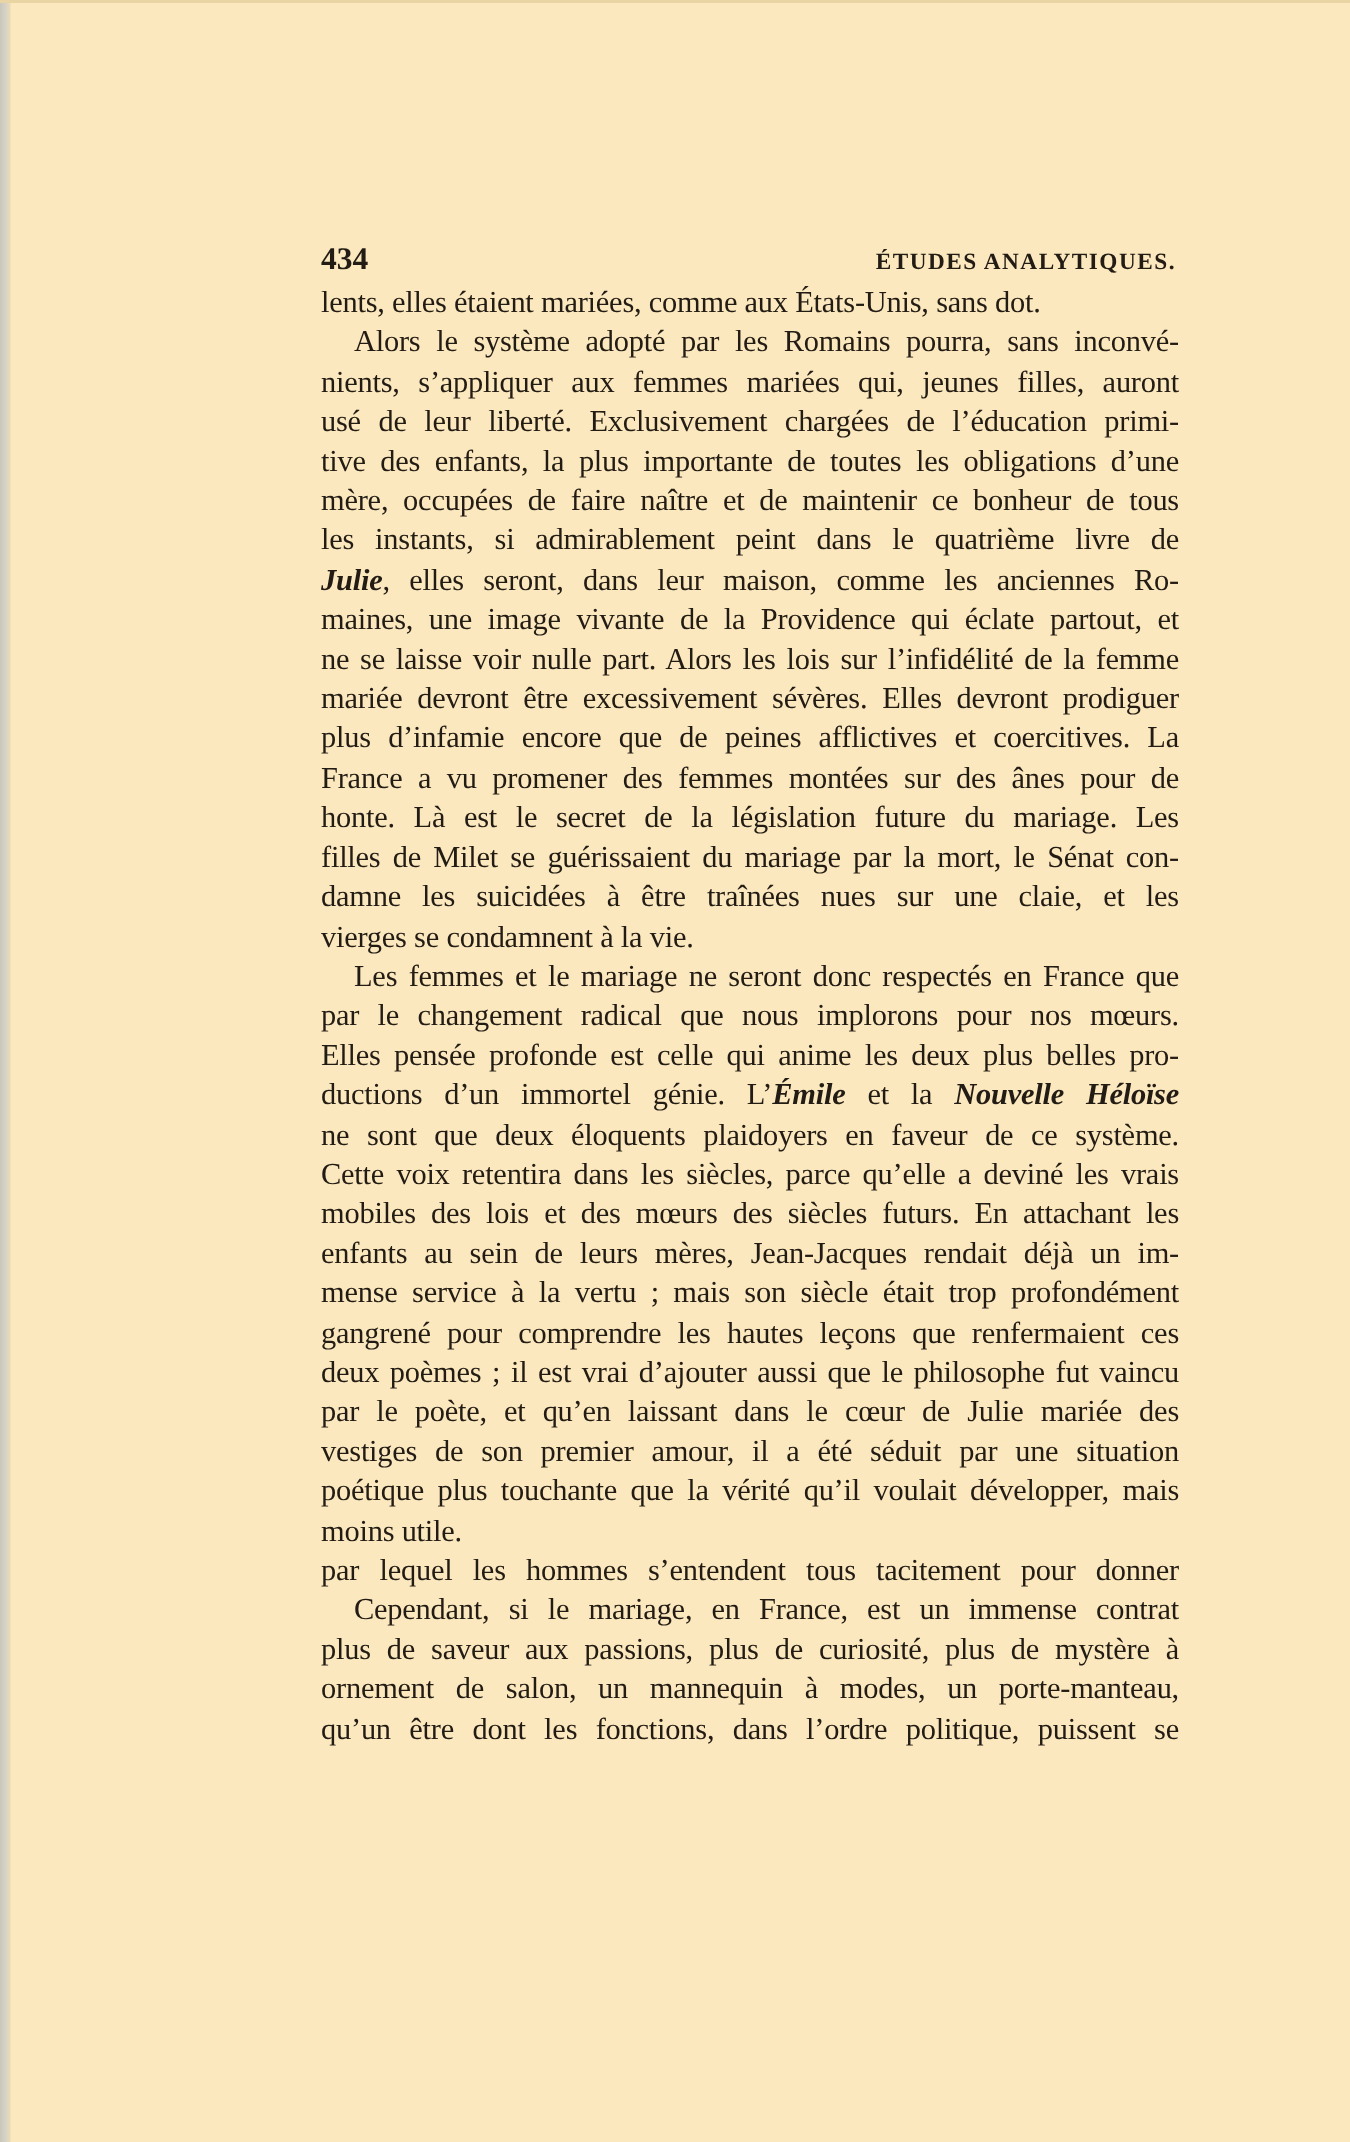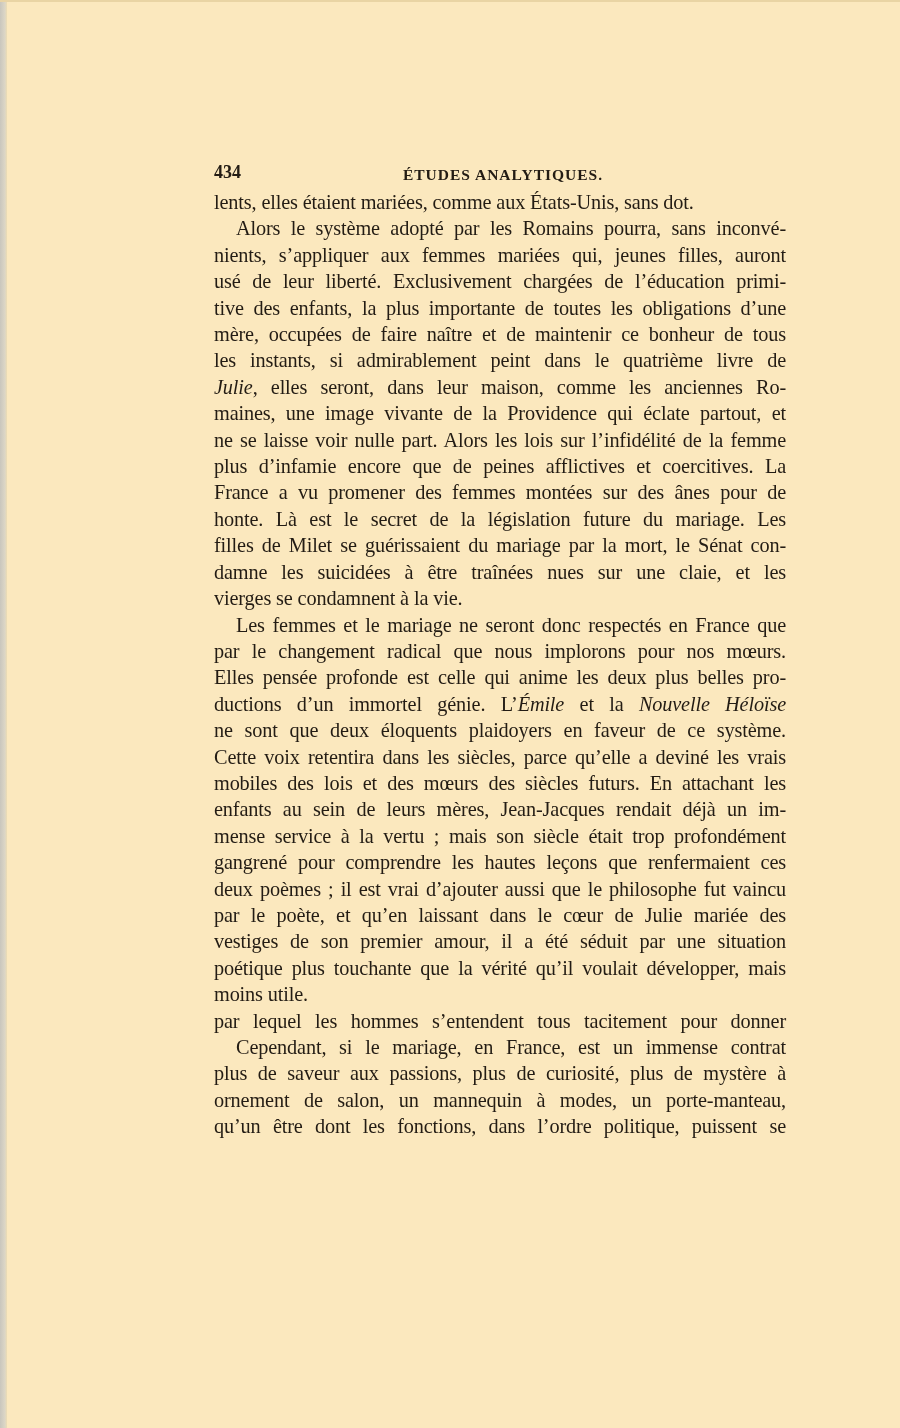--- a/index.html
+++ b/index.html
@@ -23,36 +23,36 @@
       font-size: 20.3px;
       line-height: 26.4px;
       text-align: justify;
       letter-spacing: -0.15px;
     }
     .running-head {
       position: relative; height: 28px; margin-bottom: 2px;
     }
     .page-number {
       position: absolute; left: 0; top: 0;
-      font-size: 18px; font-weight: bold; letter-spacing: 0;
+      font-size: 21px; font-weight: bold; letter-spacing: 0;
     }
     .running-title {
-      position: absolute; left: 0; right: 2px; top: 3px; text-align: center;
+      position: absolute; left: 0; right: 2px; top: 3px; text-align: right;
       font-size: 15.5px; font-weight: bold; letter-spacing: 1px;
       padding-left: 8px;
     }
     .line {
       display: block; white-space: nowrap;
       text-align-last: justify; text-align: justify;
     }
     .line.last { text-align-last: left; }
     .line.indent { padding-left: 22px; }
     .para { margin: 0; }
     .para + .para { margin-top: 0; }
-    .ital { font-style: italic; font-weight: normal; }
+    .ital { font-style: italic; font-weight: bold; }
   </style>
 </head>
 <body>
 
 <div class="left-edge"></div>
 <div class="top-edge"></div>
 
 <div class="page">
   <div class="running-head">
     <span class="page-number">434</span>
@@ -66,20 +66,21 @@
   <div class="para">
     <span class="line indent">Alors le système adopté par les Romains pourra, sans inconvé-</span>
     <span class="line">nients, s’appliquer aux femmes mariées qui, jeunes filles, auront</span>
     <span class="line">usé de leur liberté. Exclusivement chargées de l’éducation primi-</span>
     <span class="line">tive des enfants, la plus importante de toutes les obligations d’une</span>
     <span class="line">mère, occupées de faire naître et de maintenir ce bonheur de tous</span>
     <span class="line">les instants, si admirablement peint dans le quatrième livre de</span>
     <span class="line"><span class="ital">Julie</span><span>, elles seront, dans leur maison, comme les anciennes Ro-</span></span>
     <span class="line">maines, une image vivante de la Providence qui éclate partout, et</span>
     <span class="line">ne se laisse voir nulle part. Alors les lois sur l’infidélité de la femme</span>
+    <span class="line">mariée devront être excessivement sévères. Elles devront prodiguer</span>
     <span class="line">plus d’infamie encore que de peines afflictives et coercitives. La</span>
     <span class="line">France a vu promener des femmes montées sur des ânes pour de</span>
     <span class="line">honte. Là est le secret de la législation future du mariage. Les</span>
     <span class="line">filles de Milet se guérissaient du mariage par la mort, le Sénat con-</span>
     <span class="line">damne les suicidées à être traînées nues sur une claie, et les</span>
     <span class="line last">vierges se condamnent à la vie.</span>
   </div>
 
   <div class="para">
     <span class="line indent">Les femmes et le mariage ne seront donc respectés en France que</span>

